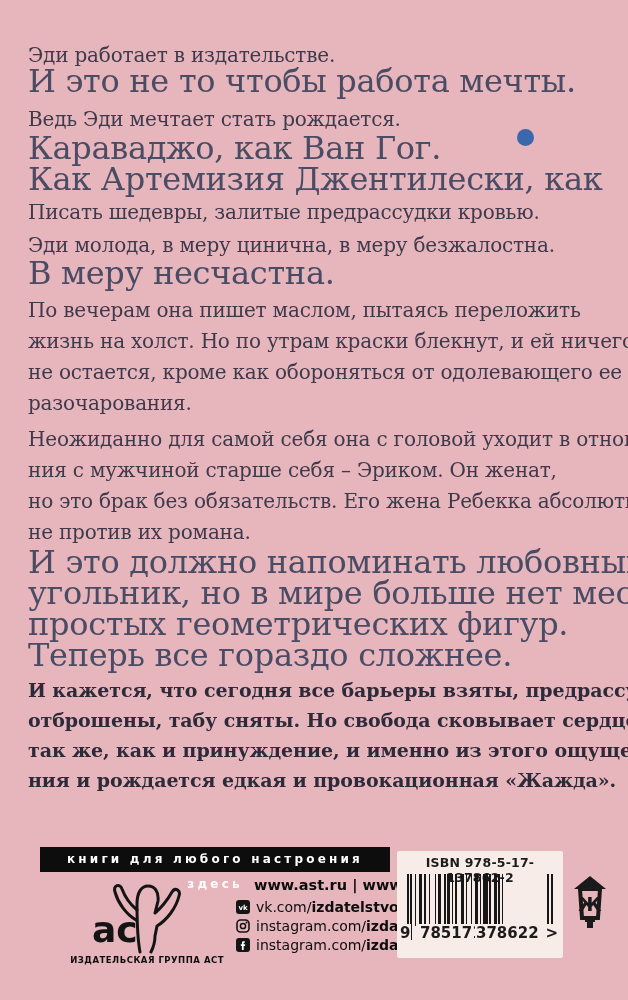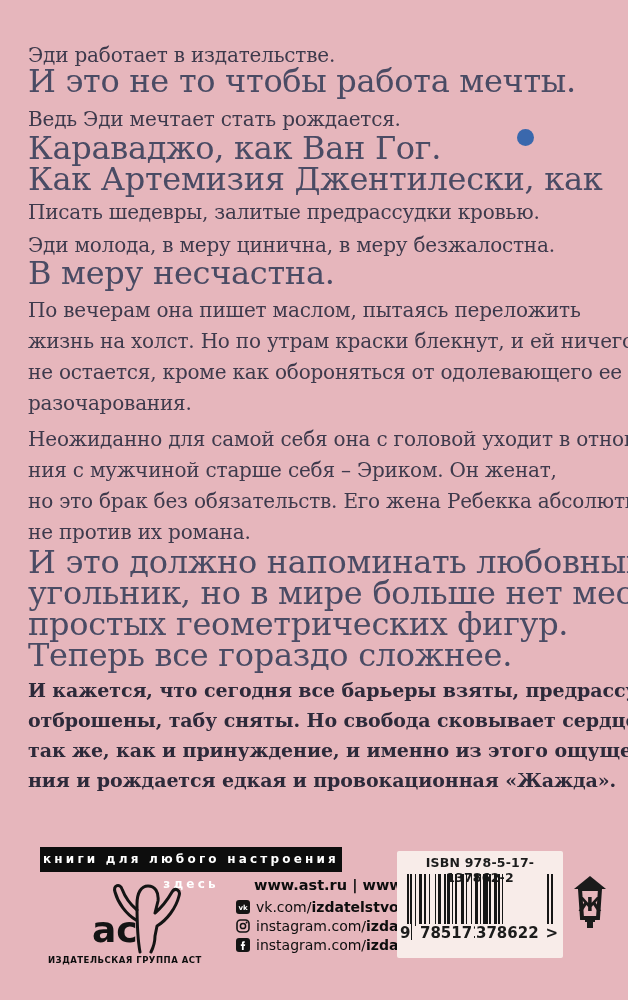--- a/index.html
+++ b/index.html
@@ -13,27 +13,27 @@
     font-family:"DejaVu Serif", serif;
   }
   .para{position:absolute;left:28px;white-space:nowrap}
   .para .ln{display:block}
   .r{font-size:20px;line-height:31px;color:var(--reg);letter-spacing:-0.2px}
   .i{font-size:32px;line-height:31px;color:var(--ital);letter-spacing:-0.3px}
   .b{font-size:19px;line-height:30px;color:var(--bold);font-weight:700;letter-spacing:-0.1px}
   .blue-dot{position:absolute;left:517px;top:129px;width:17px;height:17px;border-radius:50%;background:var(--dot)}
 
   .banner{
-    position:absolute;left:40px;top:847px;width:302px;height:25px;
+    position:absolute;left:40px;top:847px;width:350px;height:25px;
     background:var(--ink);color:#ffffff;text-align:center;line-height:25px;
     font-family:"DejaVu Sans", sans-serif;font-weight:700;font-size:12px;letter-spacing:3.2px;
   }
   .ast-logo{position:absolute;left:90px;top:874px;width:92px;height:82px}
   .ast-caption{
-    position:absolute;left:48px;top:955px;width:176px;text-align:left;
+    position:absolute;left:48px;top:955px;width:176px;text-align:right;
     font-family:"DejaVu Sans", sans-serif;font-weight:700;font-size:8.5px;letter-spacing:0.5px;color:var(--ink);
   }
   .websites{
     position:absolute;left:254px;top:877px;
     font-family:"DejaVu Sans", sans-serif;font-weight:700;font-size:14.5px;color:var(--ink);
   }
   .social{position:absolute;left:236px;top:897px;font-family:"DejaVu Sans", sans-serif}
   .social-row{display:flex;align-items:center;height:19px}
   .social-row .icon{width:14px;height:14px;margin-right:6px;flex:0 0 auto}
   .social-row .txt{font-size:14px;color:var(--ink);font-weight:500;white-space:nowrap}

